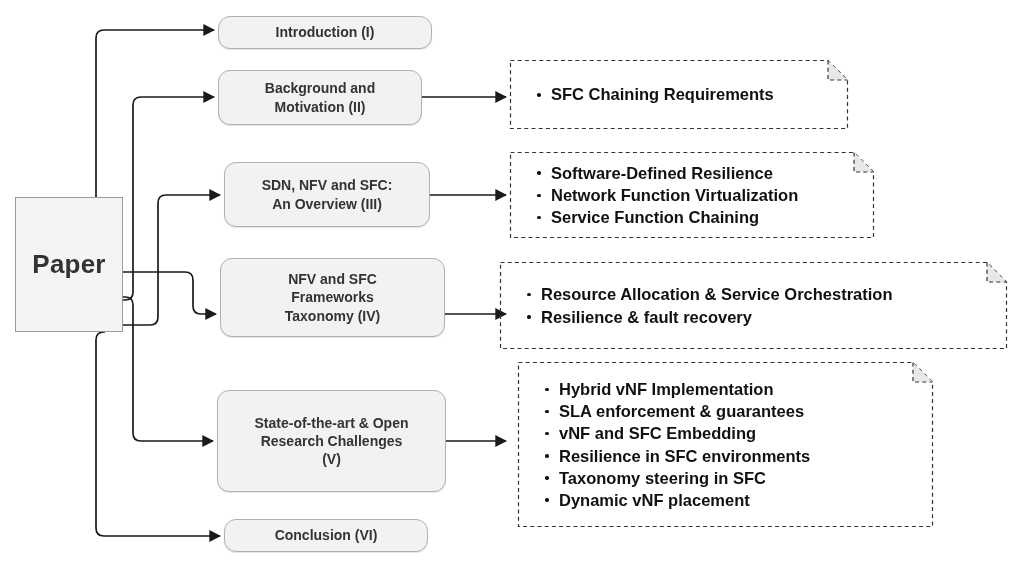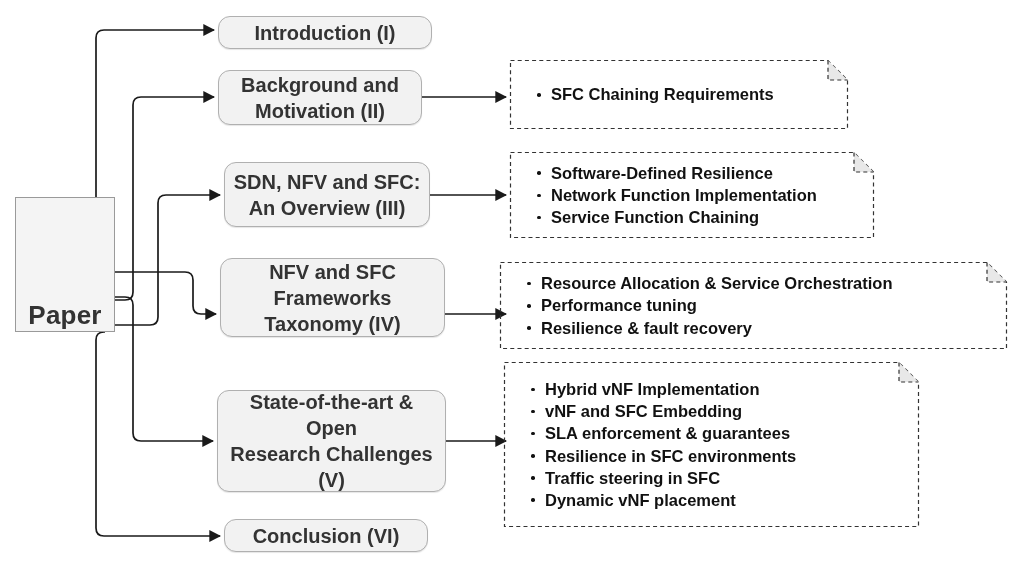--- a/index.html
+++ b/index.html
@@ -52,21 +52,21 @@
     border: 1px solid #b0b0b0;
     border-radius: 12px;
     display: flex;
     align-items: center;
     justify-content: center;
     text-align: center;
     z-index: 3;
     box-shadow: 0 1px 1px rgba(0,0,0,0.10);
   }
   .section-node .section-label {
-    font-size: 20px;
+    font-size: 14px;
     font-weight: bold;
     color: #333333;
     line-height: 1.30;
     padding: 0 6px;
     white-space: pre-line;
   }
 
   
   .note-node {
     position: absolute;
@@ -143,21 +143,21 @@
       <path d="M 422 97 L 506 97"></path>
 
       <path d="M 430 195 L 506 195"></path>
 
       <path d="M 445 314 L 506 314"></path>
 
       <path d="M 446 441 L 506 441"></path>
     </g>
   </svg>
 
-  <div class="root-node" style="left:15px; top:197px; width:100px; height:135px;align-items:flex-end;">
+  <div class="root-node" style="left:15px; top:197px; width:108px; height:135px;">
     <span class="root-label">Paper</span>
   </div>
 
   <div class="section-node" style="left:218px; top:16px; width:214px; height:33px;">
     <span class="section-label">Introduction (I)</span>
   </div>
 
   <div class="section-node" style="left:224px; top:162px; width:206px; height:65px;">
     <span class="section-label">SDN, NFV and SFC:
 An Overview (III)</span>
@@ -194,45 +194,44 @@
     </div>
   </div>
 
   <div class="note-node" style="left:510px; top:152px; width:364px; height:86px;">
     <svg class="note-shape" width="364" height="86" viewBox="0 0 364 86" xmlns="http://www.w3.org/2000/svg">
       <path d="M 0.5 0.5 L 344 0.5 L 363.5 20 L 363.5 85.5 L 0.5 85.5 Z" fill="none" stroke="#333333" stroke-width="1.2" stroke-dasharray="4,3.2"></path>
       <path d="M 344 0.5 L 344 20 L 363.5 20" fill="#e8e8e8" stroke="#333333" stroke-width="1.2" stroke-dasharray="4,3.2"></path>
     </svg>
     <div class="note-list">
       <div class="note-item">Software-Defined Resilience</div>
-      <div class="note-item">Network Function Implementation</div>
+      <div class="note-item">Network Function Virtualization</div>
       <div class="note-item">Service Function Chaining</div>
     </div>
   </div>
 
   <div class="note-node" style="left:500px; top:262px; width:507px; height:87px;">
     <svg class="note-shape" width="507" height="87" viewBox="0 0 507 87" xmlns="http://www.w3.org/2000/svg">
       <path d="M 0.5 0.5 L 487 0.5 L 506.5 20 L 506.5 86.5 L 0.5 86.5 Z" fill="none" stroke="#333333" stroke-width="1.2" stroke-dasharray="4,3.2"></path>
       <path d="M 487 0.5 L 487 20 L 506.5 20" fill="#e8e8e8" stroke="#333333" stroke-width="1.2" stroke-dasharray="4,3.2"></path>
     </svg>
     <div class="note-list">
       <div class="note-item">Resource Allocation &amp; Service Orchestration</div>
-      <div class="note-item">Performance tuning</div>
       <div class="note-item">Resilience &amp; fault recovery</div>
     </div>
   </div>
 
-  <div class="note-node" style="left:504px; top:362px; width:415px; height:165px;">
+  <div class="note-node" style="left:518px; top:362px; width:415px; height:165px;">
     <svg class="note-shape" width="415" height="165" viewBox="0 0 415 165" xmlns="http://www.w3.org/2000/svg">
       <path d="M 0.5 0.5 L 395 0.5 L 414.5 20 L 414.5 164.5 L 0.5 164.5 Z" fill="none" stroke="#333333" stroke-width="1.2" stroke-dasharray="4,3.2"></path>
       <path d="M 395 0.5 L 395 20 L 414.5 20" fill="#e8e8e8" stroke="#333333" stroke-width="1.2" stroke-dasharray="4,3.2"></path>
     </svg>
     <div class="note-list">
       <div class="note-item">Hybrid vNF Implementation</div>
+      <div class="note-item">SLA enforcement &amp; guarantees</div>
       <div class="note-item">vNF and SFC Embedding</div>
-      <div class="note-item">SLA enforcement &amp; guarantees</div>
       <div class="note-item">Resilience in SFC environments</div>
-      <div class="note-item">Traffic steering in SFC</div>
+      <div class="note-item">Taxonomy steering in SFC</div>
       <div class="note-item">Dynamic vNF placement</div>
     </div>
   </div>
 
 </div>
 
 </body></html>

